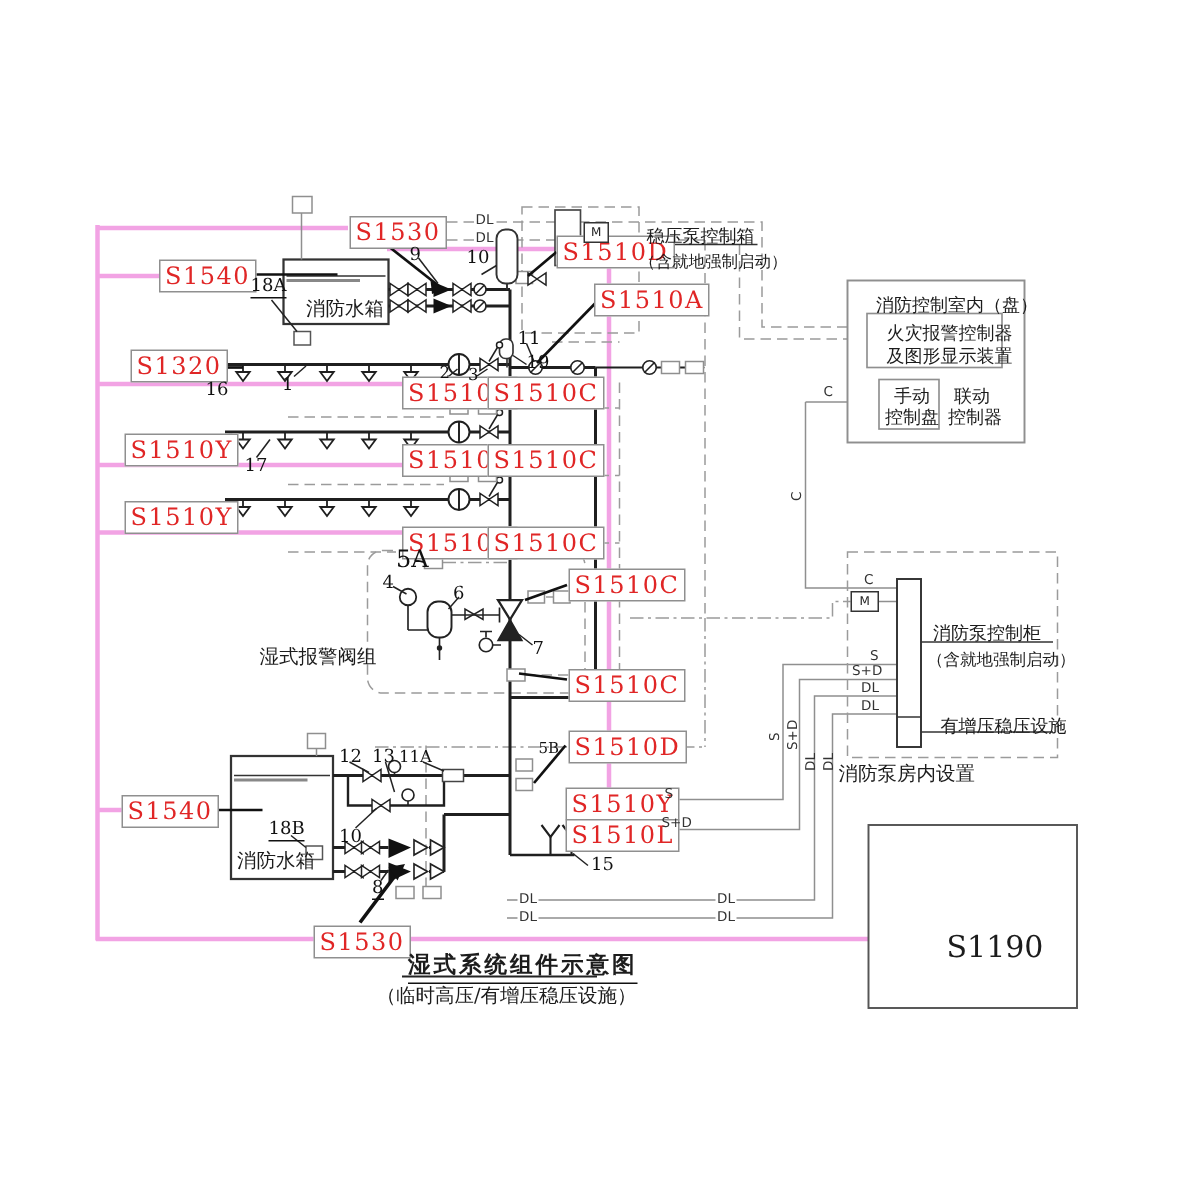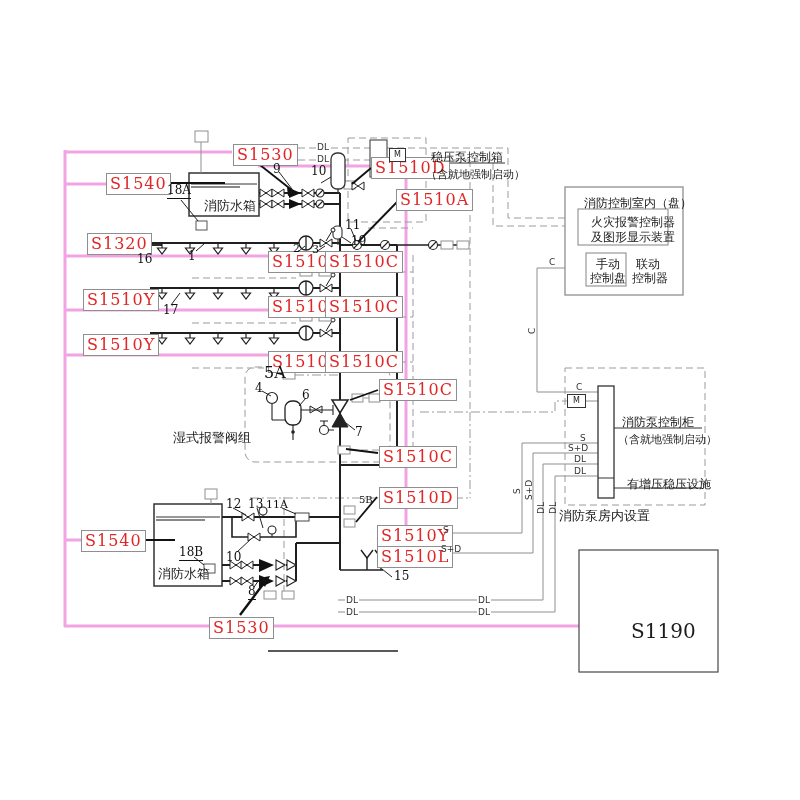--- a/index.html
+++ b/index.html
@@ -380,20 +380,22 @@
 <div class="cn" style="left:591px;top:229px;font-size:12px">及图形显示装置</div>
 <div class="cn" style="left:596px;top:256px;font-size:12px">手动</div>
 <div class="cn" style="left:590px;top:270px;font-size:12px">控制盘</div>
 <div class="cn" style="left:636px;top:256px;font-size:12px">联动</div>
 <div class="cn" style="left:632px;top:270px;font-size:12px">控制器</div>
 <div class="cn" style="left:622px;top:414px;font-size:12px">消防泵控制柜</div>
 <div class="cn" style="left:618px;top:432px;font-size:11px">（含就地强制启动）</div>
 <div class="cn" style="left:627px;top:476px;font-size:12px">有增压稳压设施</div>
 <div class="cn" style="left:559px;top:507px;font-size:13px">消防泵房内设置</div>
 <div class="cn" style="left:631px;top:619px;font-size:20px">S1190</div>
+<div class="cn title-main" style="left:272px;top:634px;font-size:15px">湿式系统组件示意图</div>
+<div class="cn" style="left:251px;top:655px;font-size:13px">（临时高压/有增压稳压设施）</div>
 
 <div class="num" style="left:273px;top:163px">9</div>
 <div class="num" style="left:311px;top:165px">10</div>
 <div class="num u" style="left:167px;top:184px">18A</div>
 <div class="num" style="left:137px;top:253px">16</div>
 <div class="num" style="left:188px;top:250px">1</div>
 <div class="num" style="left:293px;top:242px;font-size:11px">2</div>
 <div class="num" style="left:312px;top:243px;font-size:11px">3</div>
 <div class="num" style="left:163px;top:304px">17</div>
 <div class="num" style="left:345px;top:219px">11</div>

